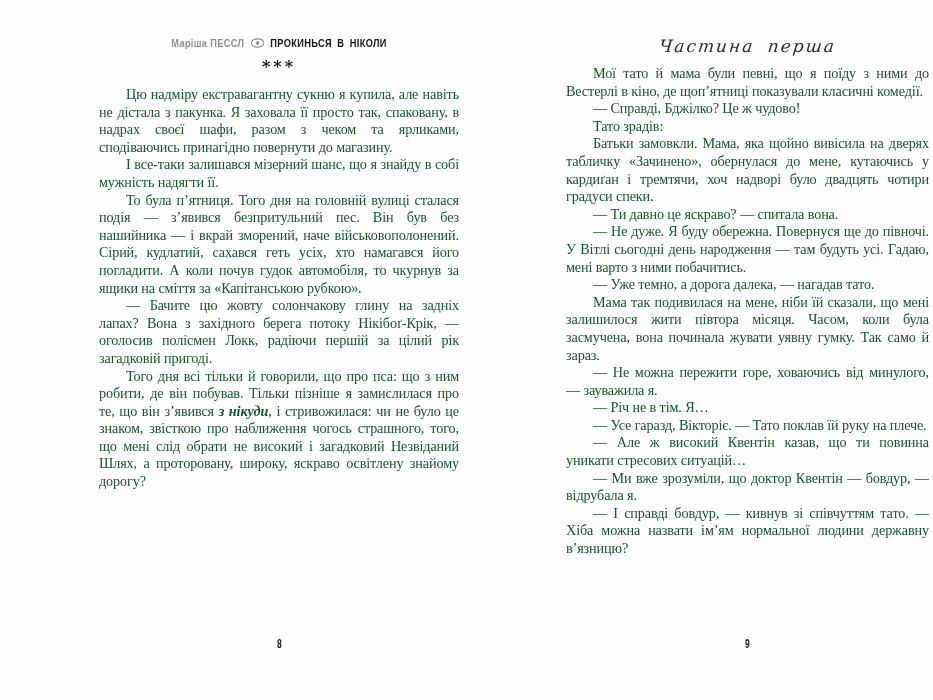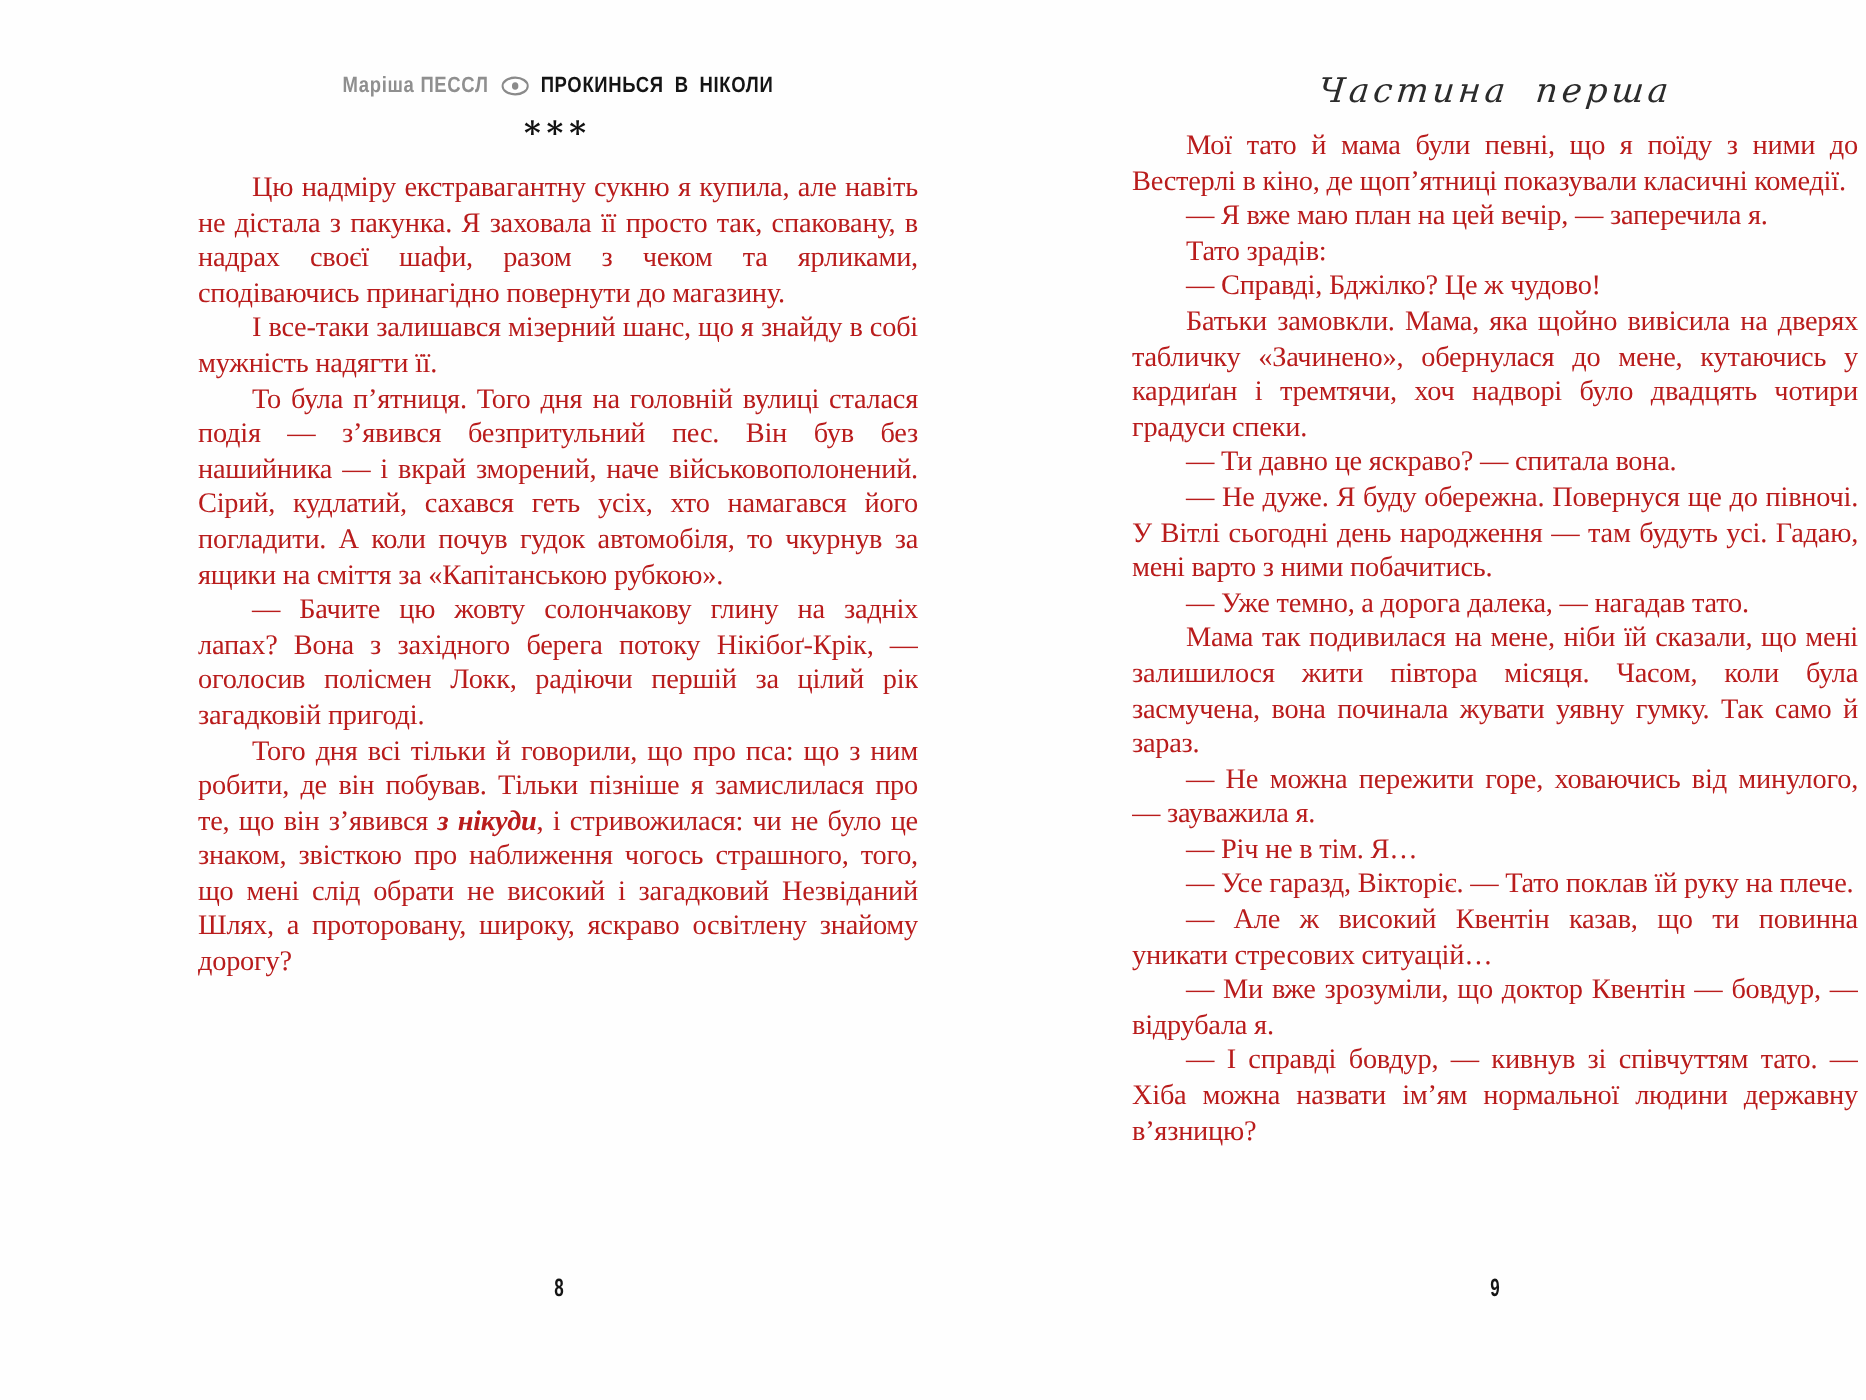--- a/index.html
+++ b/index.html
@@ -63,21 +63,21 @@
     height: 20px;
   }
 
   
   .body-text {
     margin-top: 9px;
     font-family: "Liberation Serif", serif;
     font-size: 14.2px;
     line-height: 17.6px;
     letter-spacing: -0.12px;
-    color: #b91c1c;
+    color: #14532d;
     text-align: justify;
     hyphens: auto;
   }
   .page.right .body-text { margin-top: 5px; }
   .body-text p { text-indent: 27px; }
   .body-text em { font-style: italic; font-weight: bold; }
 
   
   .folio {
     position: absolute;
@@ -118,23 +118,22 @@
         <p>— Бачите цю жовту солончакову глину на задніх лапах? Вона з західного берега потоку Нікібоґ-Крік, — оголосив полісмен Локк, радіючи першій за цілий рік загадковій пригоді.</p>
         <p>Того дня всі тільки й говорили, що про пса: що з ним робити, де він побував. Тільки пізніше я замислилася про те, що він з’явився <em>з нікуди</em>, і стривожилася: чи не було це знаком, звісткою про наближення чогось страшного, того, що мені слід обрати не високий і загадковий Незвіданий Шлях, а проторовану, широку, яскраво освітлену знайому дорогу?</p>
       </div>
   </div>
 
   <div class="page right">
     <div class="part-header">Частина перша</div>
 
     <div class="body-text">
         <p>Мої тато й мама були певні, що я поїду з ними до Вестерлі в кіно, де щоп’ятниці показували класичні комедії.</p>
-        <p>— Я вже маю план на цей вечір, — заперечила я.</p>
+        <p>— Справді, Бджілко? Це ж чудово!</p>
         <p>Тато зрадів:</p>
-        <p>— Справді, Бджілко? Це ж чудово!</p>
         <p>Батьки замовкли. Мама, яка щойно вивісила на дверях табличку «Зачинено», обернулася до мене, кутаючись у кардиґан і тремтячи, хоч надворі було двадцять чотири градуси спеки.</p>
         <p>— Ти давно це яскраво? — спитала вона.</p>
         <p>— Не дуже. Я буду обережна. Повернуся ще до півночі. У Вітлі сьогодні день народження — там будуть усі. Гадаю, мені варто з ними побачитись.</p>
         <p>— Уже темно, а дорога далека, — нагадав тато.</p>
         <p>Мама так подивилася на мене, ніби їй сказали, що мені залишилося жити півтора місяця. Часом, коли була засмучена, вона починала жувати уявну гумку. Так само й зараз.</p>
         <p>— Не можна пережити горе, ховаючись від минулого, — зауважила я.</p>
         <p>— Річ не в тім. Я…</p>
         <p>— Усе гаразд, Вікторіє. — Тато поклав їй руку на плече.</p>
         <p>— Але ж високий Квентін казав, що ти повинна уникати стресових ситуацій…</p>
         <p>— Ми вже зрозуміли, що доктор Квентін — бовдур, — відрубала я.</p>

